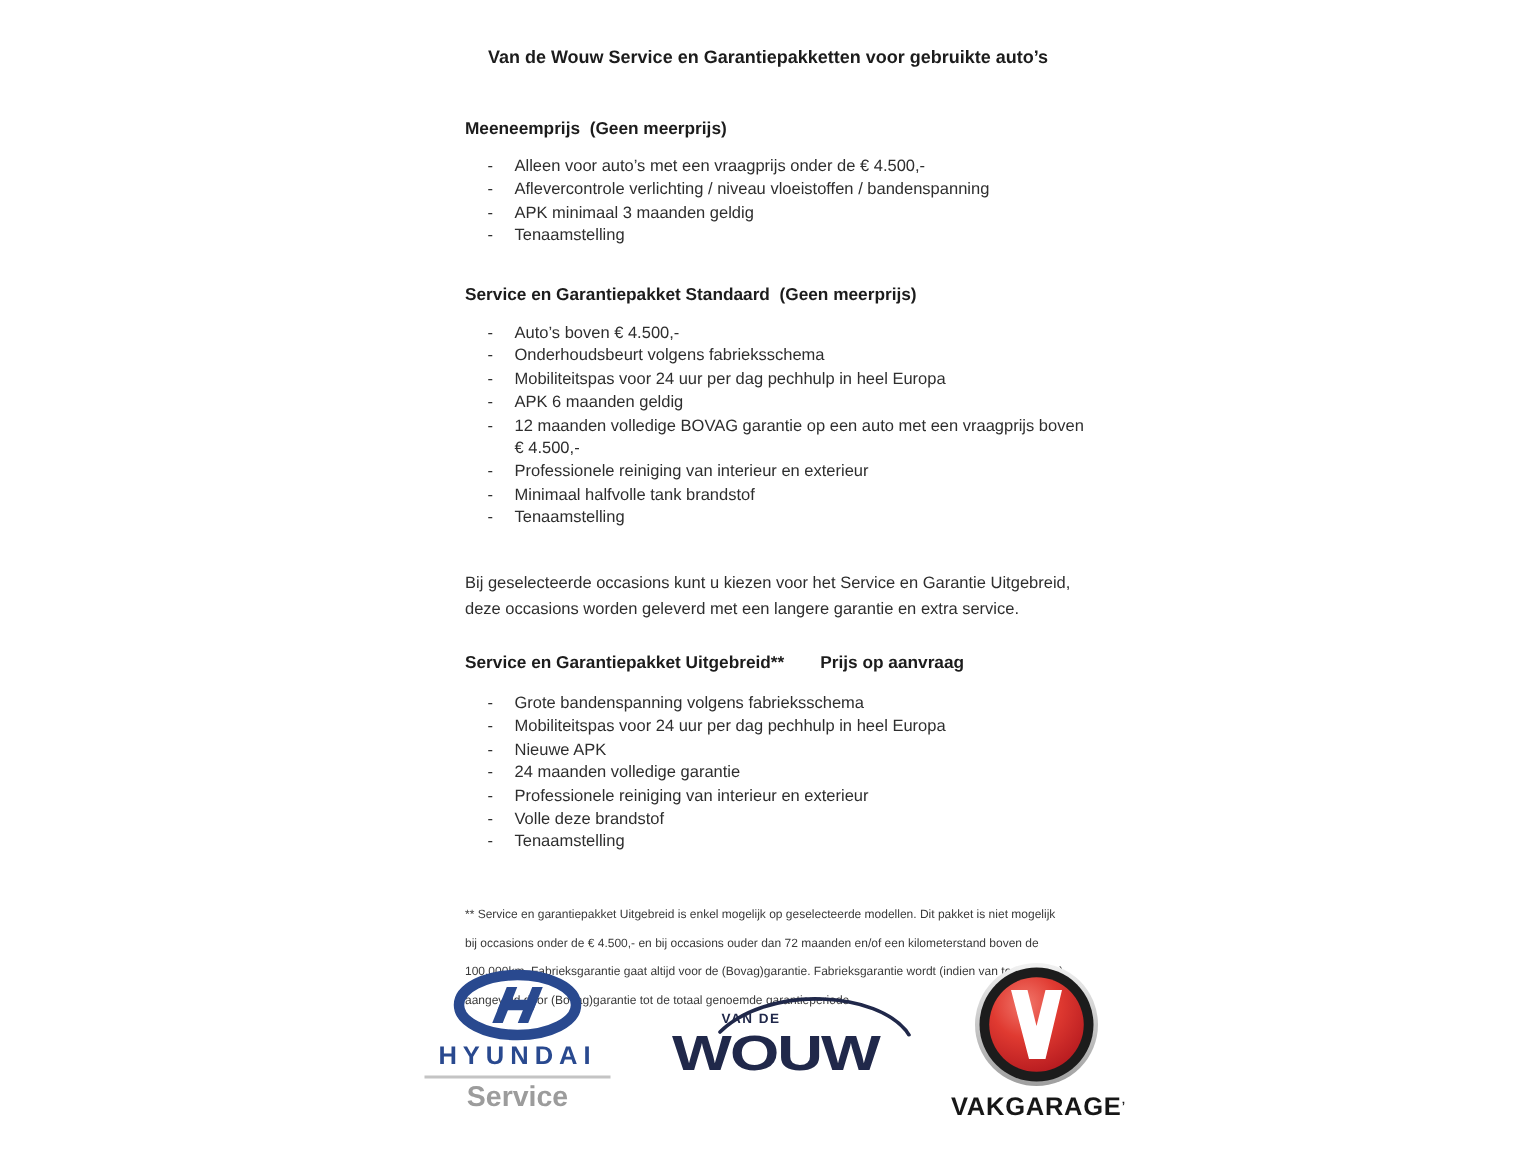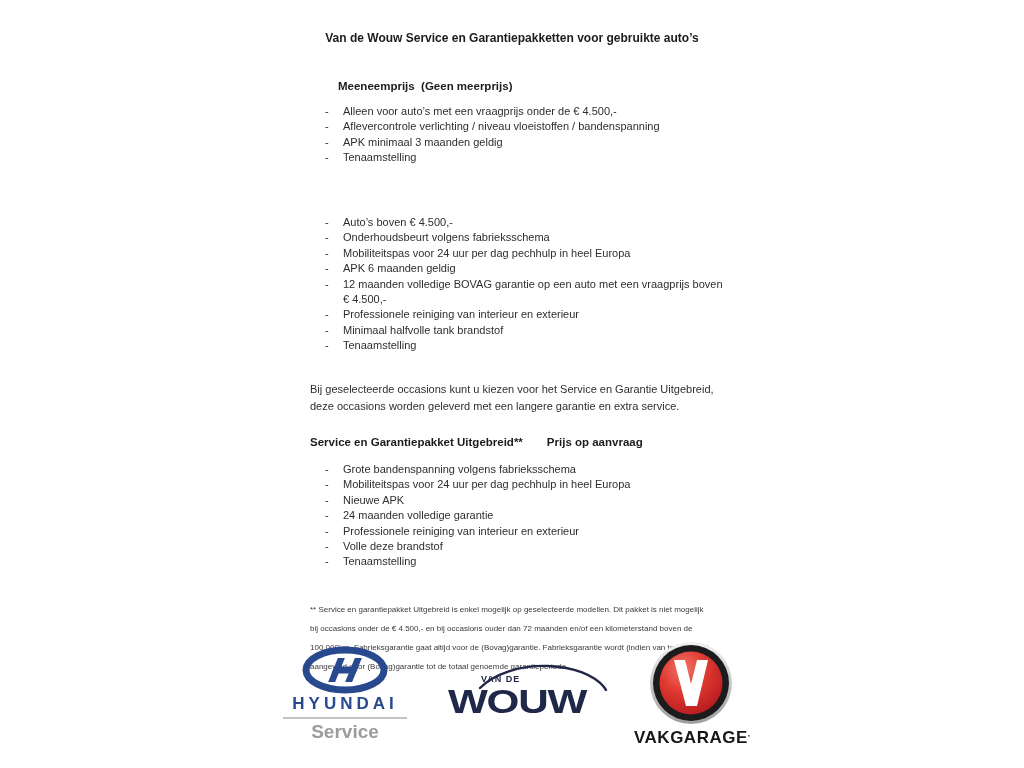--- a/index.html
+++ b/index.html
@@ -2,21 +2,21 @@
 <html><head>
 <meta charset="utf-8">
 <style>
   html,body{margin:0;padding:0;background:#fff;}
   .page{position:relative;width:1024px;height:768px;background:#ffffff;overflow:hidden;
         font-family:"Liberation Sans", sans-serif;color:#2e2e2e;border-radius:25px;}
 
   .title{position:absolute;top:31px;left:0;width:1024px;text-align:center;
          font-size:12px;font-weight:bold;color:#1c1c1c;}
 
-  .h{position:absolute;font-size:11.5px;font-weight:bold;color:#1c1c1c;white-space:pre;margin-left:28px;}
+  .h{position:absolute;font-size:11.5px;font-weight:bold;color:#1c1c1c;white-space:pre;}
   .h1{left:310px;top:80px;}
   .h2{left:310px;top:191px;}
   .h3row{position:absolute;left:310px;top:436px;display:flex;gap:24px;
          font-size:11.5px;font-weight:bold;color:#1c1c1c;white-space:pre;}
 
   .list{position:absolute;font-size:11px;line-height:15.4px;}
   .list1{left:325px;top:104px;width:430px;}
   .list2{left:325px;top:215px;width:430px;}
   .list3{left:325px;top:462px;width:430px;}
   .li{display:flex;}
@@ -73,20 +73,21 @@
       <div class="li">
       <span class="dash">-</span>
       <span class="txt">APK minimaal 3 maanden geldig</span>
     </div>
       <div class="li">
       <span class="dash">-</span>
       <span class="txt">Tenaamstelling</span>
     </div>
     </div>
 
+  <div class="h h2">Service en Garantiepakket Standaard  (Geen meerprijs)</div>
   <div class="list list2">
       <div class="li">
       <span class="dash">-</span>
       <span class="txt">Auto’s boven € 4.500,-</span>
     </div>
       <div class="li">
       <span class="dash">-</span>
       <span class="txt">Onderhoudsbeurt volgens fabrieksschema</span>
     </div>
       <div class="li">

